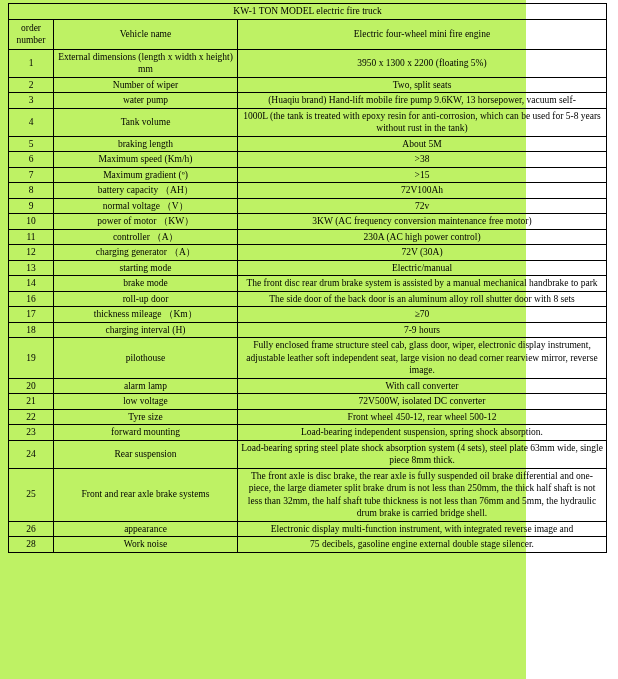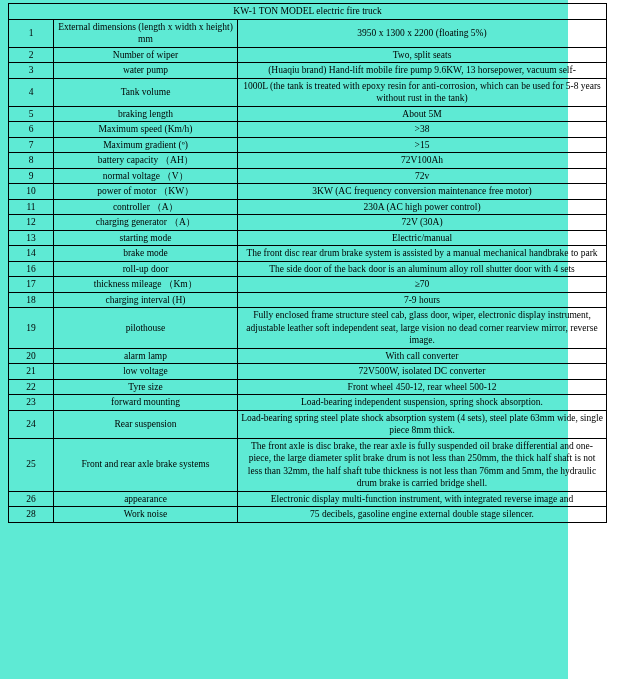--- a/index.html
+++ b/index.html
@@ -9,23 +9,23 @@
   }
   body {
     width: 618px;
     height: 679px;
     overflow: hidden;
     font-family: "Liberation Serif", "DejaVu Serif", serif;
     color: #000000;
   }
   .page {
     position: relative;
-    width: 568px;
+    width: 526px;
     height: 679px;
-    background: #5eead4;
+    background: #bef264;
     font-family: Liberation Serif, serif;
   }
   table.spec {
     position: absolute;
     left: 8px;
     top: 3px;
     width: 598px;
     border-collapse: collapse;
     table-layout: fixed;
   }
@@ -57,20 +57,25 @@
   <table class="spec">
     <colgroup>
       <col class="c1">
         <col class="c2">
         <col class="c3">
     </colgroup>
     <tbody>
       <tr>
         <td class="title-cell" colspan="3">KW-1 TON MODEL electric fire truck</td>
       </tr>
+      <tr class="hdr">
+        <td>order number</td>
+        <td>Vehicle name</td>
+        <td>Electric four-wheel mini fire engine</td>
+      </tr>
 
     <tr>
           <td>1</td>
           <td>External dimensions (length x width x height) mm</td>
           <td>3950 x 1300 x 2200 (floating 5%)</td>
         </tr>
         <tr>
           <td>2</td>
           <td>Number of wiper</td>
           <td>Two, split seats</td>
@@ -131,21 +136,21 @@
           <td>Electric/manual</td>
         </tr>
         <tr>
           <td>14</td>
           <td>brake mode</td>
           <td>The front disc rear drum brake system is assisted by a manual mechanical handbrake to park</td>
         </tr>
         <tr>
           <td>16</td>
           <td>roll-up door</td>
-          <td>The side door of the back door is an aluminum alloy roll shutter door with 4 sets</td>
+          <td>The side door of the back door is an aluminum alloy roll shutter door with 8 sets</td>
         </tr>
         <tr>
           <td>17</td>
           <td>thickness mileage （Km）</td>
           <td>≥70</td>
         </tr>
         <tr>
           <td>18</td>
           <td>charging interval (H)</td>
           <td>7-9 hours</td>

